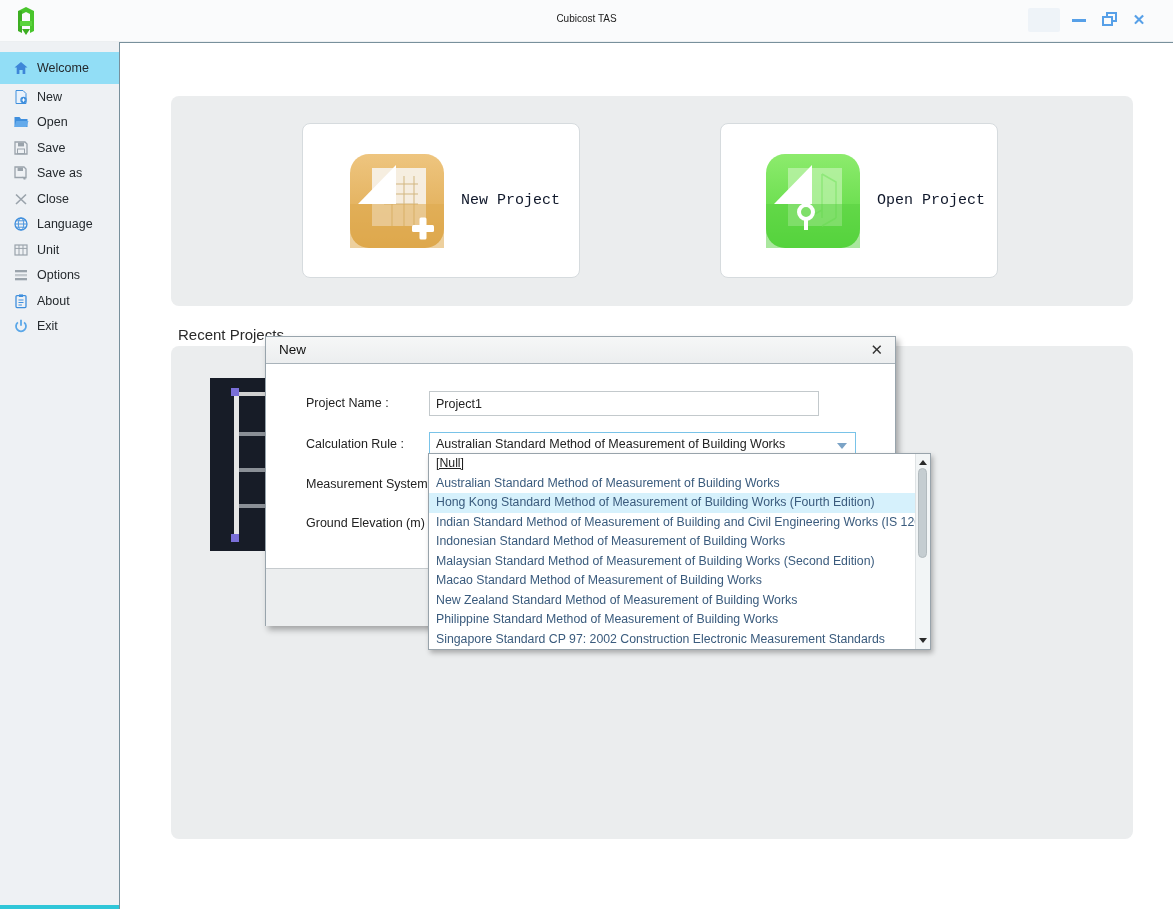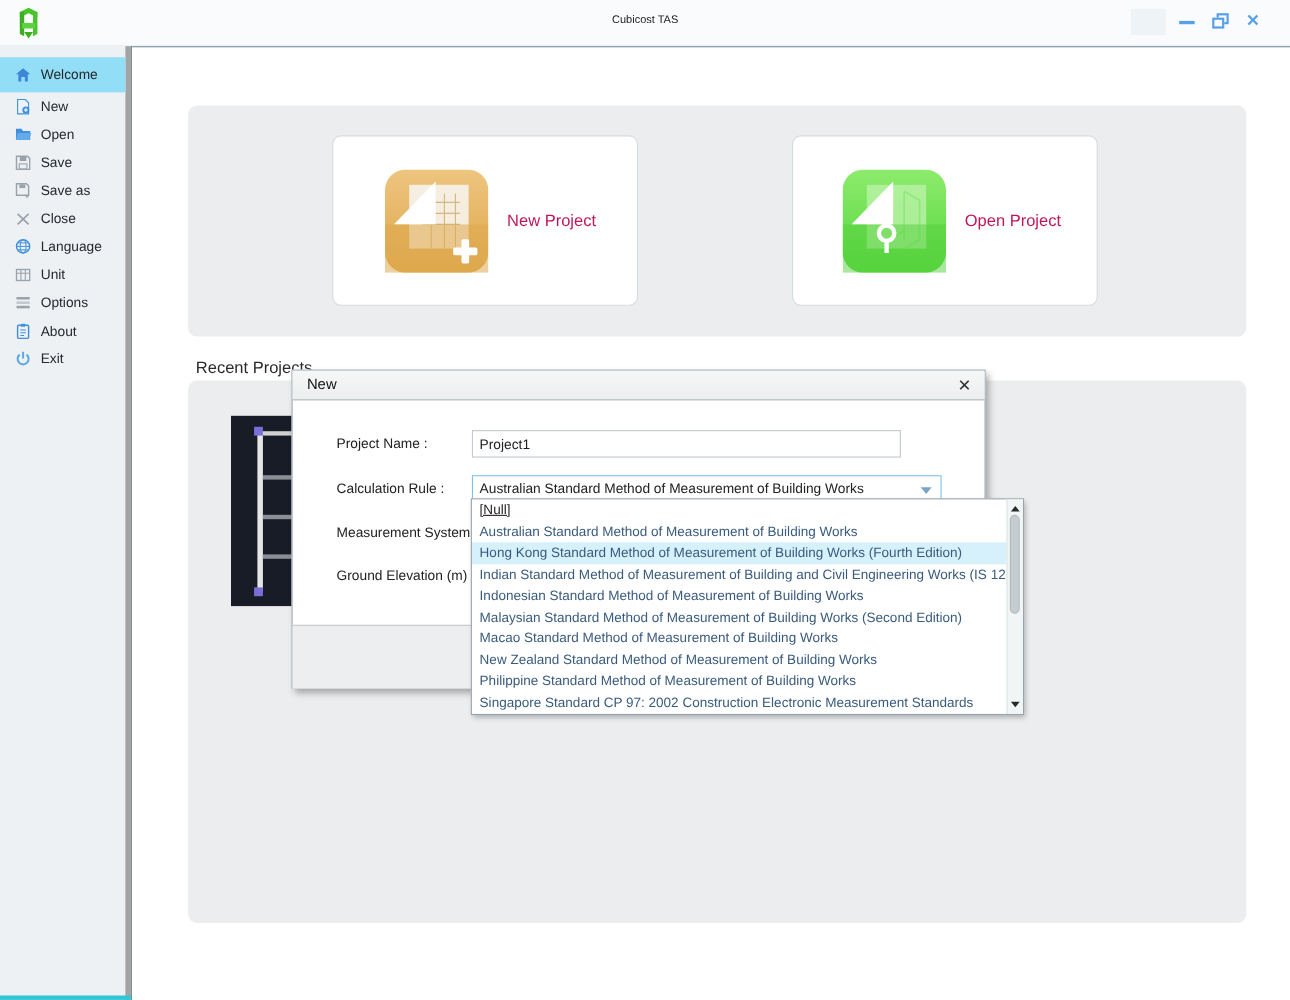--- a/index.html
+++ b/index.html
@@ -17,41 +17,41 @@
   #win-ghost { left:1028px; width:32px; height:24px; background:#eef3f8; border-radius:2px; }
   #win-min  { left:1066px; }
   #win-min .bar { position:absolute; left:6px; top:11px; width:14px; height:3px; background:#57a0e8; }
   #win-restore { left:1096px; }
   .restore-back { position:absolute; left:10px; top:4px; width:11px; height:10px; border:2px solid #57a0e8; }
   .restore-front{ position:absolute; left:6px; top:8px; width:11px; height:10px; border:2px solid #57a0e8; background:#fafbfc; }
   #win-close { left:1126px; color:#57a0e8; font-size:15px; font-weight:bold; text-align:center; line-height:24px; }
 
   
   #sidebar { position:absolute; left:0; top:42px; width:120px; height:867px;
-             background:#eef1f4; border-right:6px solid #a3a3a3; padding-top:10px; }
+             background:#eef1f4; border-right:1px solid #a3a3a3; padding-top:10px; }
   .side-item { display:flex; align-items:center; height:25.5px; padding-left:13px;
                font-size:12.5px; color:#24292d; cursor:pointer; }
   .side-item.active { height:32px; background:#92def6; }
   .side-item svg { width:16px; height:16px; margin-right:8px; flex:0 0 auto; }
   #side-strip { position:absolute; left:0; bottom:0; width:120px; height:4px; background:#2fc6d8; }
 
   
   #main { position:absolute; left:119px; top:42px; width:1054px; height:867px;
           background:#fff; border-left:1px solid #78909c; border-top:1px solid #78909c; }
   .panel { position:absolute; background:#ebedee; border-radius:8px; }
   #panel-top { left:51px; top:53px; width:962px; height:210px; }
   #panel-recent { left:51px; top:303px; width:962px; height:493px; }
   .proj-card { position:absolute; top:80px; width:278px; height:155px; background:#fff;
                border:1px solid #d6dbde; border-radius:8px; display:flex; align-items:center; cursor:pointer; }
   #card-new  { left:182px; }
   #card-open { left:600px;text-align:center; }
   .card-icon { width:94px; height:94px; flex:0 0 auto; }
   #card-new  .card-icon { margin-left:47px; }
   #card-open .card-icon { margin-left:45px; }
-  .card-label { margin-left:17px; font-size:15px; color:#be185d; }
+  .card-label { margin-left:17px; font-size:15px; color:#0f172a;font-family:Liberation Mono, monospace; }
   #recent-title { position:absolute; left:58px; top:283px; font-size:15px; color:#2a2a2a; }
 
   
   #thumb { position:absolute; left:90px; top:335px; width:148px; height:173px; background:#171c27; cursor:pointer; }
   .th-v   { position:absolute; left:24px; top:14px; width:5px; height:146px; background:#e6e6e6; }
   .th-h   { position:absolute; left:29px; height:4px; background:#8a8f96; }
   .th-dot { position:absolute; left:21px; width:8px; height:8px; background:#7a6fd8; }
 
   
   #dialog { position:absolute; left:265px; top:336px; width:631px; height:290px; background:#fff;

